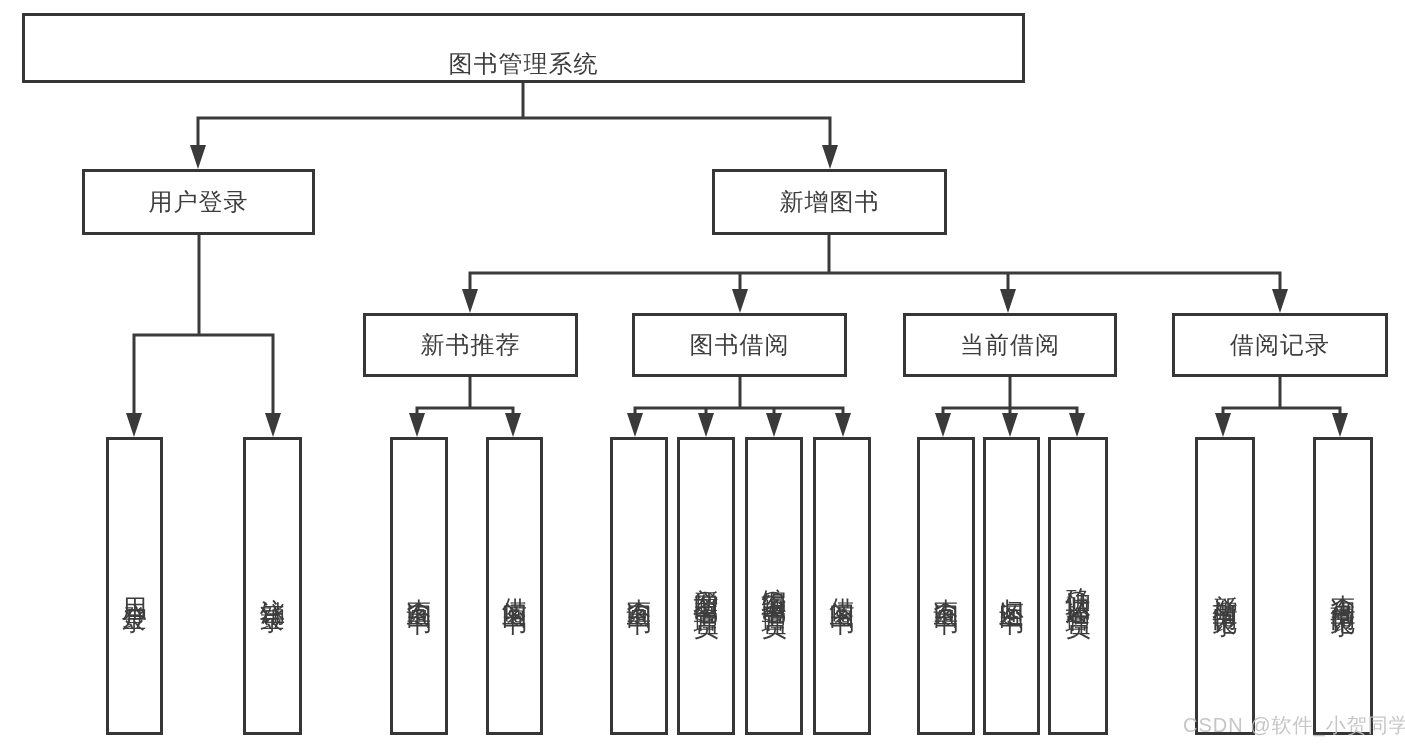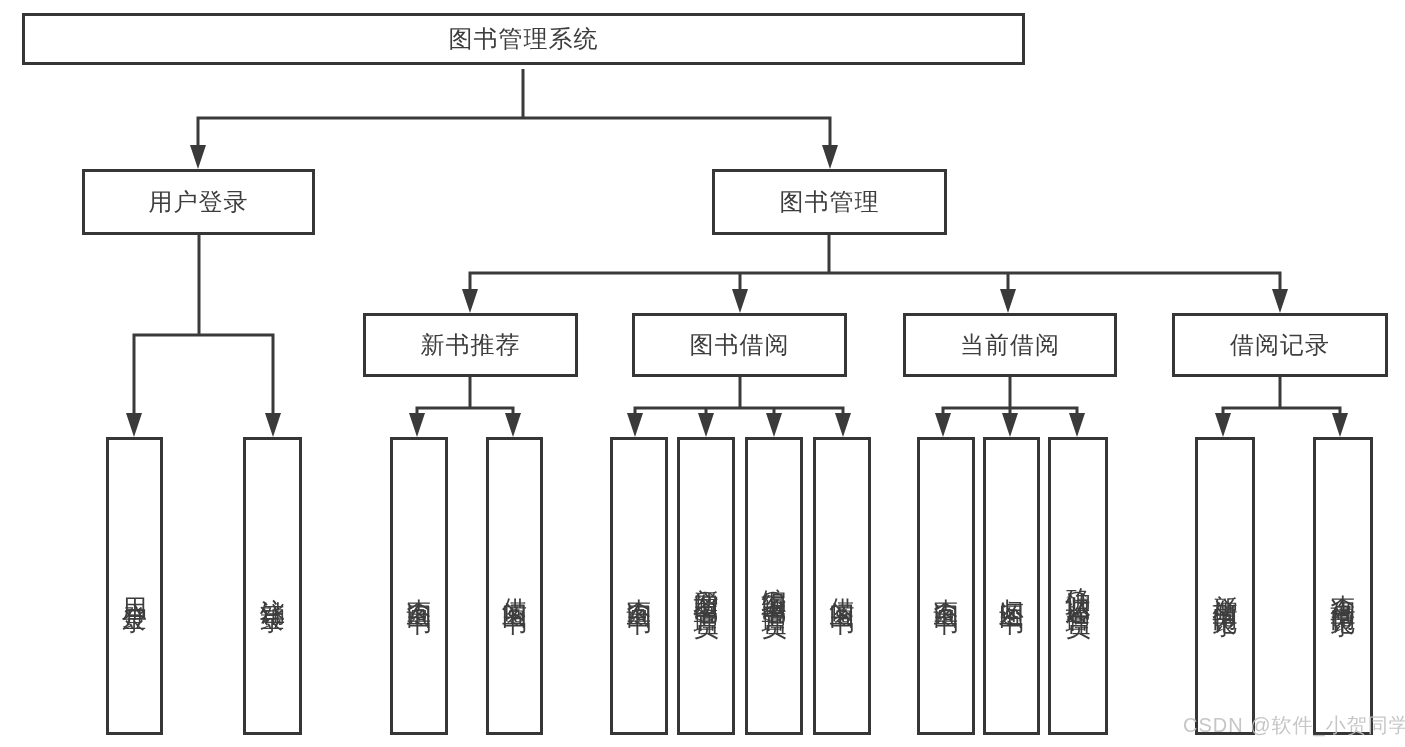--- a/index.html
+++ b/index.html
@@ -114,29 +114,29 @@
       <polygon points="766,413 782,413 774,437"></polygon>
       <polygon points="835,413 851,413 843,437"></polygon>
       <polygon points="935,413 951,413 943,437"></polygon>
       <polygon points="1002,413 1018,413 1010,437"></polygon>
       <polygon points="1069,413 1085,413 1077,437"></polygon>
       <polygon points="1215,413 1231,413 1223,437"></polygon>
       <polygon points="1332,413 1348,413 1340,437"></polygon>
     </g>
   </svg>
 
-  <div class="hbox" style="left:22px; top:13px; width:1003px; height:52px;">
+  <div class="hbox" style="left:22px; top:13px; width:1003px; height:70px;align-items:flex-end;">
     <span>图书管理系统</span>
   </div>
 
   <div class="hbox" style="left:82px; top:169px; width:233px; height:66px;">
     <span>用户登录</span>
   </div>
   <div class="hbox" style="left:712px; top:169px; width:235px; height:66px;">
-    <span>图书管理</span>
+    <span>新增图书</span>
   </div>
 
   <div class="hbox" style="left:632px; top:313px; width:215px; height:64px;">
     <span>图书借阅</span>
   </div>
   <div class="hbox" style="left:363px; top:313px; width:215px; height:64px;">
     <span>新书推荐</span>
   </div>
   <div class="hbox" style="left:1172px; top:313px; width:216px; height:64px;">
     <span>借阅记录</span>

